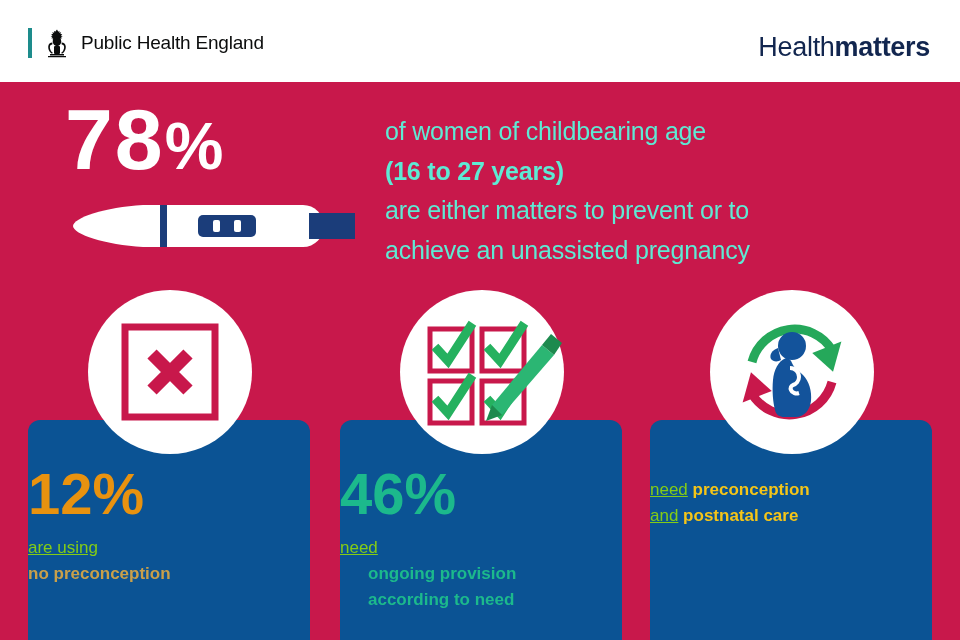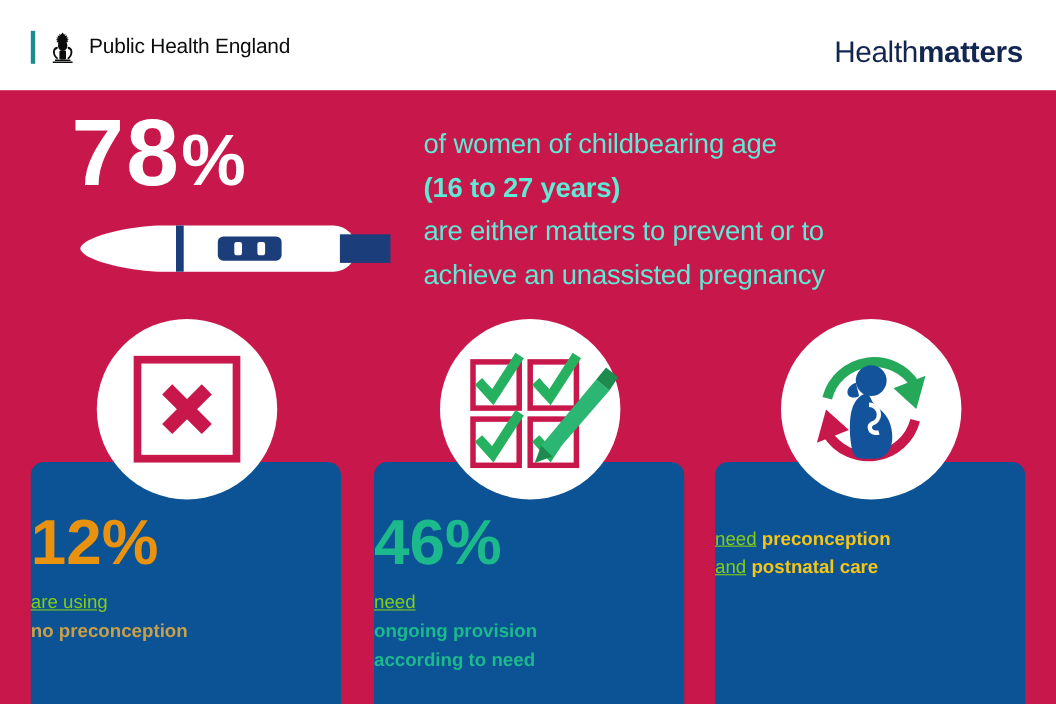--- a/index.html
+++ b/index.html
@@ -151,21 +151,21 @@
   .panel-stat.teal   { color: #1cb98c; }
   .panel-stat.yellow { color: #f5c518; }
 
   .panel-text {
     margin-top: 12px;
     font-size: 17px;
     line-height: 1.52;
     color: #ffffff;
   }
   .panel-text .hl-orange { color: #c9a04a; font-weight: bold; }
-  .panel-text .hl-teal   { color: #1cb98c; font-weight: bold; }
+  .panel-text .hl-teal   { color: #1cb98c; font-weight: bold; padding-left: 28px; }
   .panel-text .hl-yellow { color: #f5c518; font-weight: bold; margin-top: 36px; }
   .panel-text .plain     { color: #84cc16; font-weight: normal; text-decoration: underline; }
   .nowrap { white-space: nowrap; }
 </style>
 </head>
 <body>
 
 <div class="page">
 
   <div class="header">

